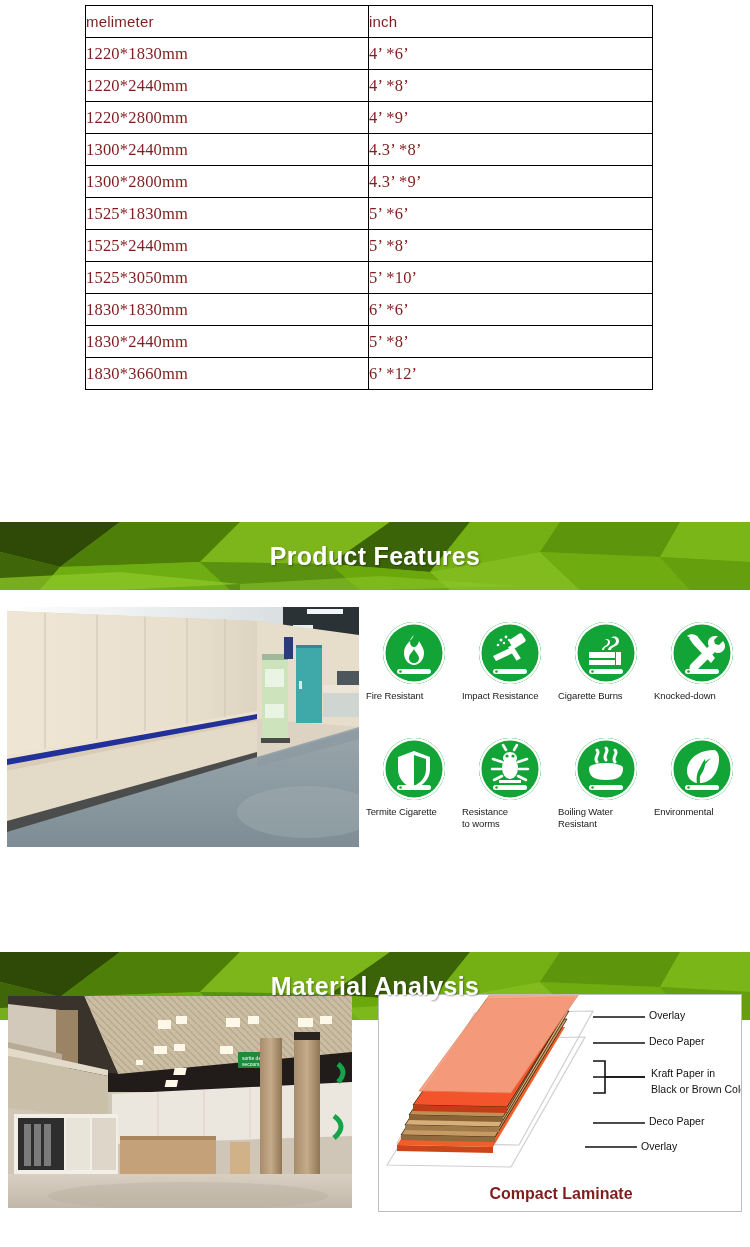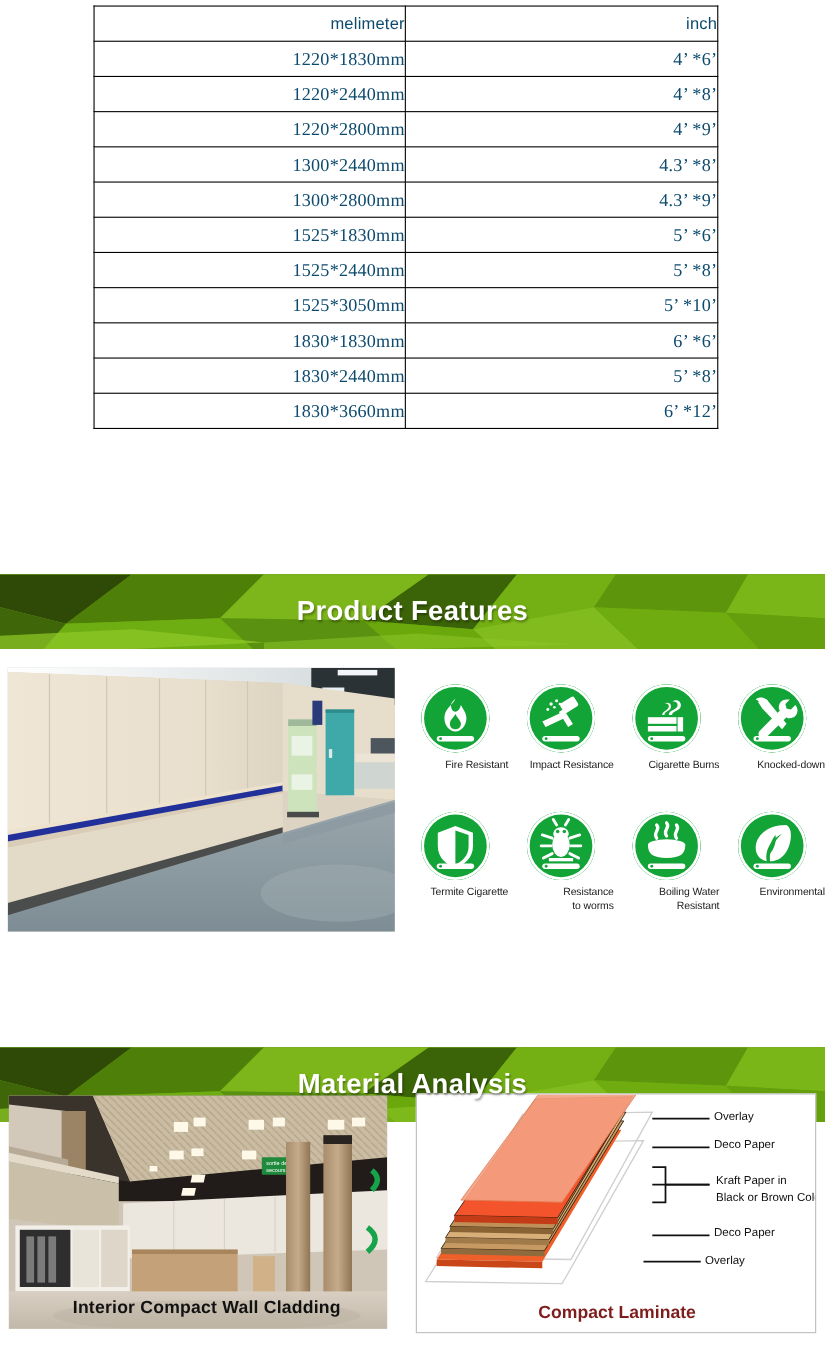--- a/index.html
+++ b/index.html
@@ -19,25 +19,25 @@
     width: 567px;
   }
   table.size-table {
     width: 567px;
     border-collapse: collapse;
     table-layout: fixed;
   }
   table.size-table td {
     border: 1.6px solid #000;
     height: 32px;
-    text-align: right;
+    text-align: left;
     vertical-align: middle;
     font-family: "Liberation Serif", serif;
     font-size: 16.5px;
-    color: #0c4a6e;
+    color: #7f1d1d;
     letter-spacing: .2px;
     white-space: nowrap;
   }
   table.size-table td.c1 { width: 283px; }
   table.size-table td.c2 { width: 284px; }
   table.size-table tr.head td {
     font-family: "Liberation Sans", sans-serif;
     font-size: 15px;
     font-weight: 400;
   }
@@ -78,21 +78,21 @@
   .corridor-photo svg { display:block; width:352px; height:240px; }
 
   .icon-grid {
     position: absolute;
     left: 366px; top: 0px;
     width: 384px; height: 268px;
   }
   .icon-cell {
     position: absolute;
     width: 96px;
-    text-align: right;
+    text-align: left;
   }
   .icon-badge {
     width: 62px; height: 62px;
     margin: 0 auto;
     border-radius: 50%;
     background: #13a438;
     box-shadow: inset 0 0 0 2.5px #ffffff, inset 0 0 0 4.5px #13a438;
     position: relative;
   }
   .icon-badge svg { position:absolute; left:0; top:0; width:62px; height:62px; }
@@ -549,21 +549,20 @@
         </g>
         <rect x="58" y="122" width="24" height="52" fill="#e9e4da"></rect>
         <rect x="84" y="122" width="24" height="52" fill="#ddd6c9"></rect>
 
         <path d="M330 68 q10 8 0 18" stroke="#16a34a" stroke-width="5" fill="none"></path>
         <path d="M326 120 q14 10 0 22" stroke="#16a34a" stroke-width="5" fill="none"></path>
 
         <rect x="0" y="178" width="344" height="34" fill="url(#floor2)"></rect>
         <ellipse cx="180" cy="200" rx="140" ry="14" fill="#b9ae9e" opacity=".4"></ellipse>
       </svg>
-      <div class="photo-caption">Interior  Compact Wall Cladding</div>
     </div>
 
     <div class="laminate-panel">
       <svg class="stack" viewBox="0 0 364 190" preserveAspectRatio="none">
 
         <polygon points="18,148 96,18 214,16 140,150" fill="none" stroke="#cfcfcf" stroke-width="1.2"></polygon>
         <polygon points="8,170 86,44 206,42 132,172" fill="none" stroke="#cfcfcf" stroke-width="1.2"></polygon>
 
         <polygon points="18,150 92,34 186,32 114,152" fill="#ef5f2a"></polygon>
         <polygon points="18,150 114,152 114,158 18,156" fill="#c84618"></polygon>

